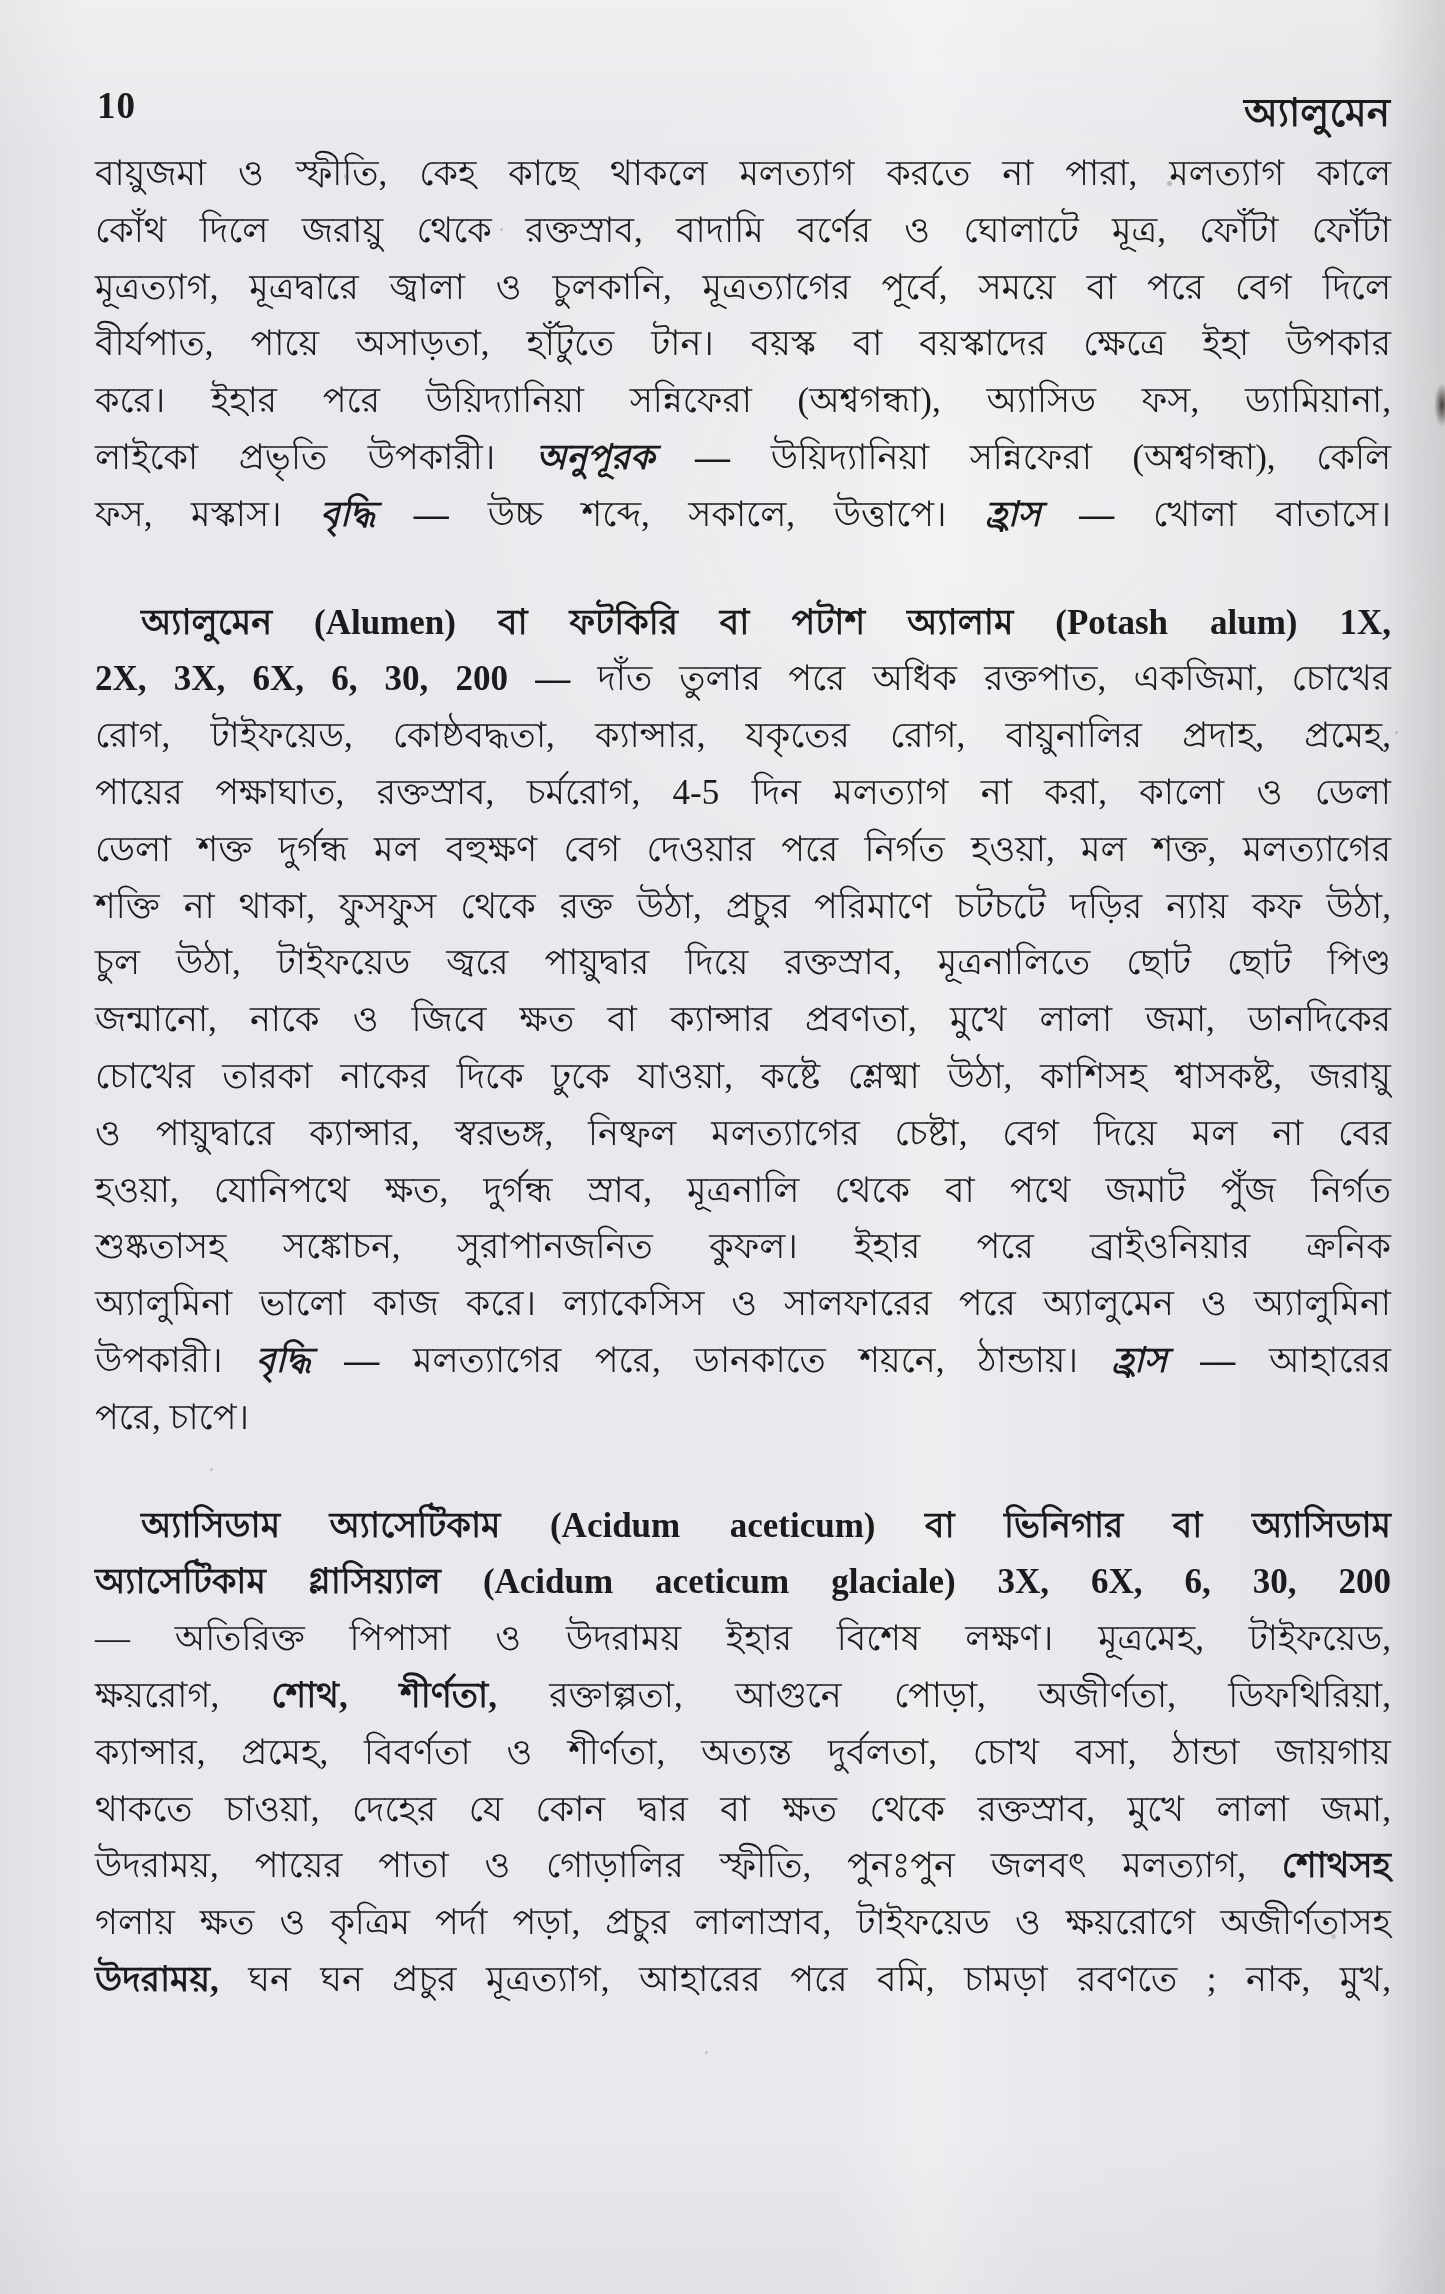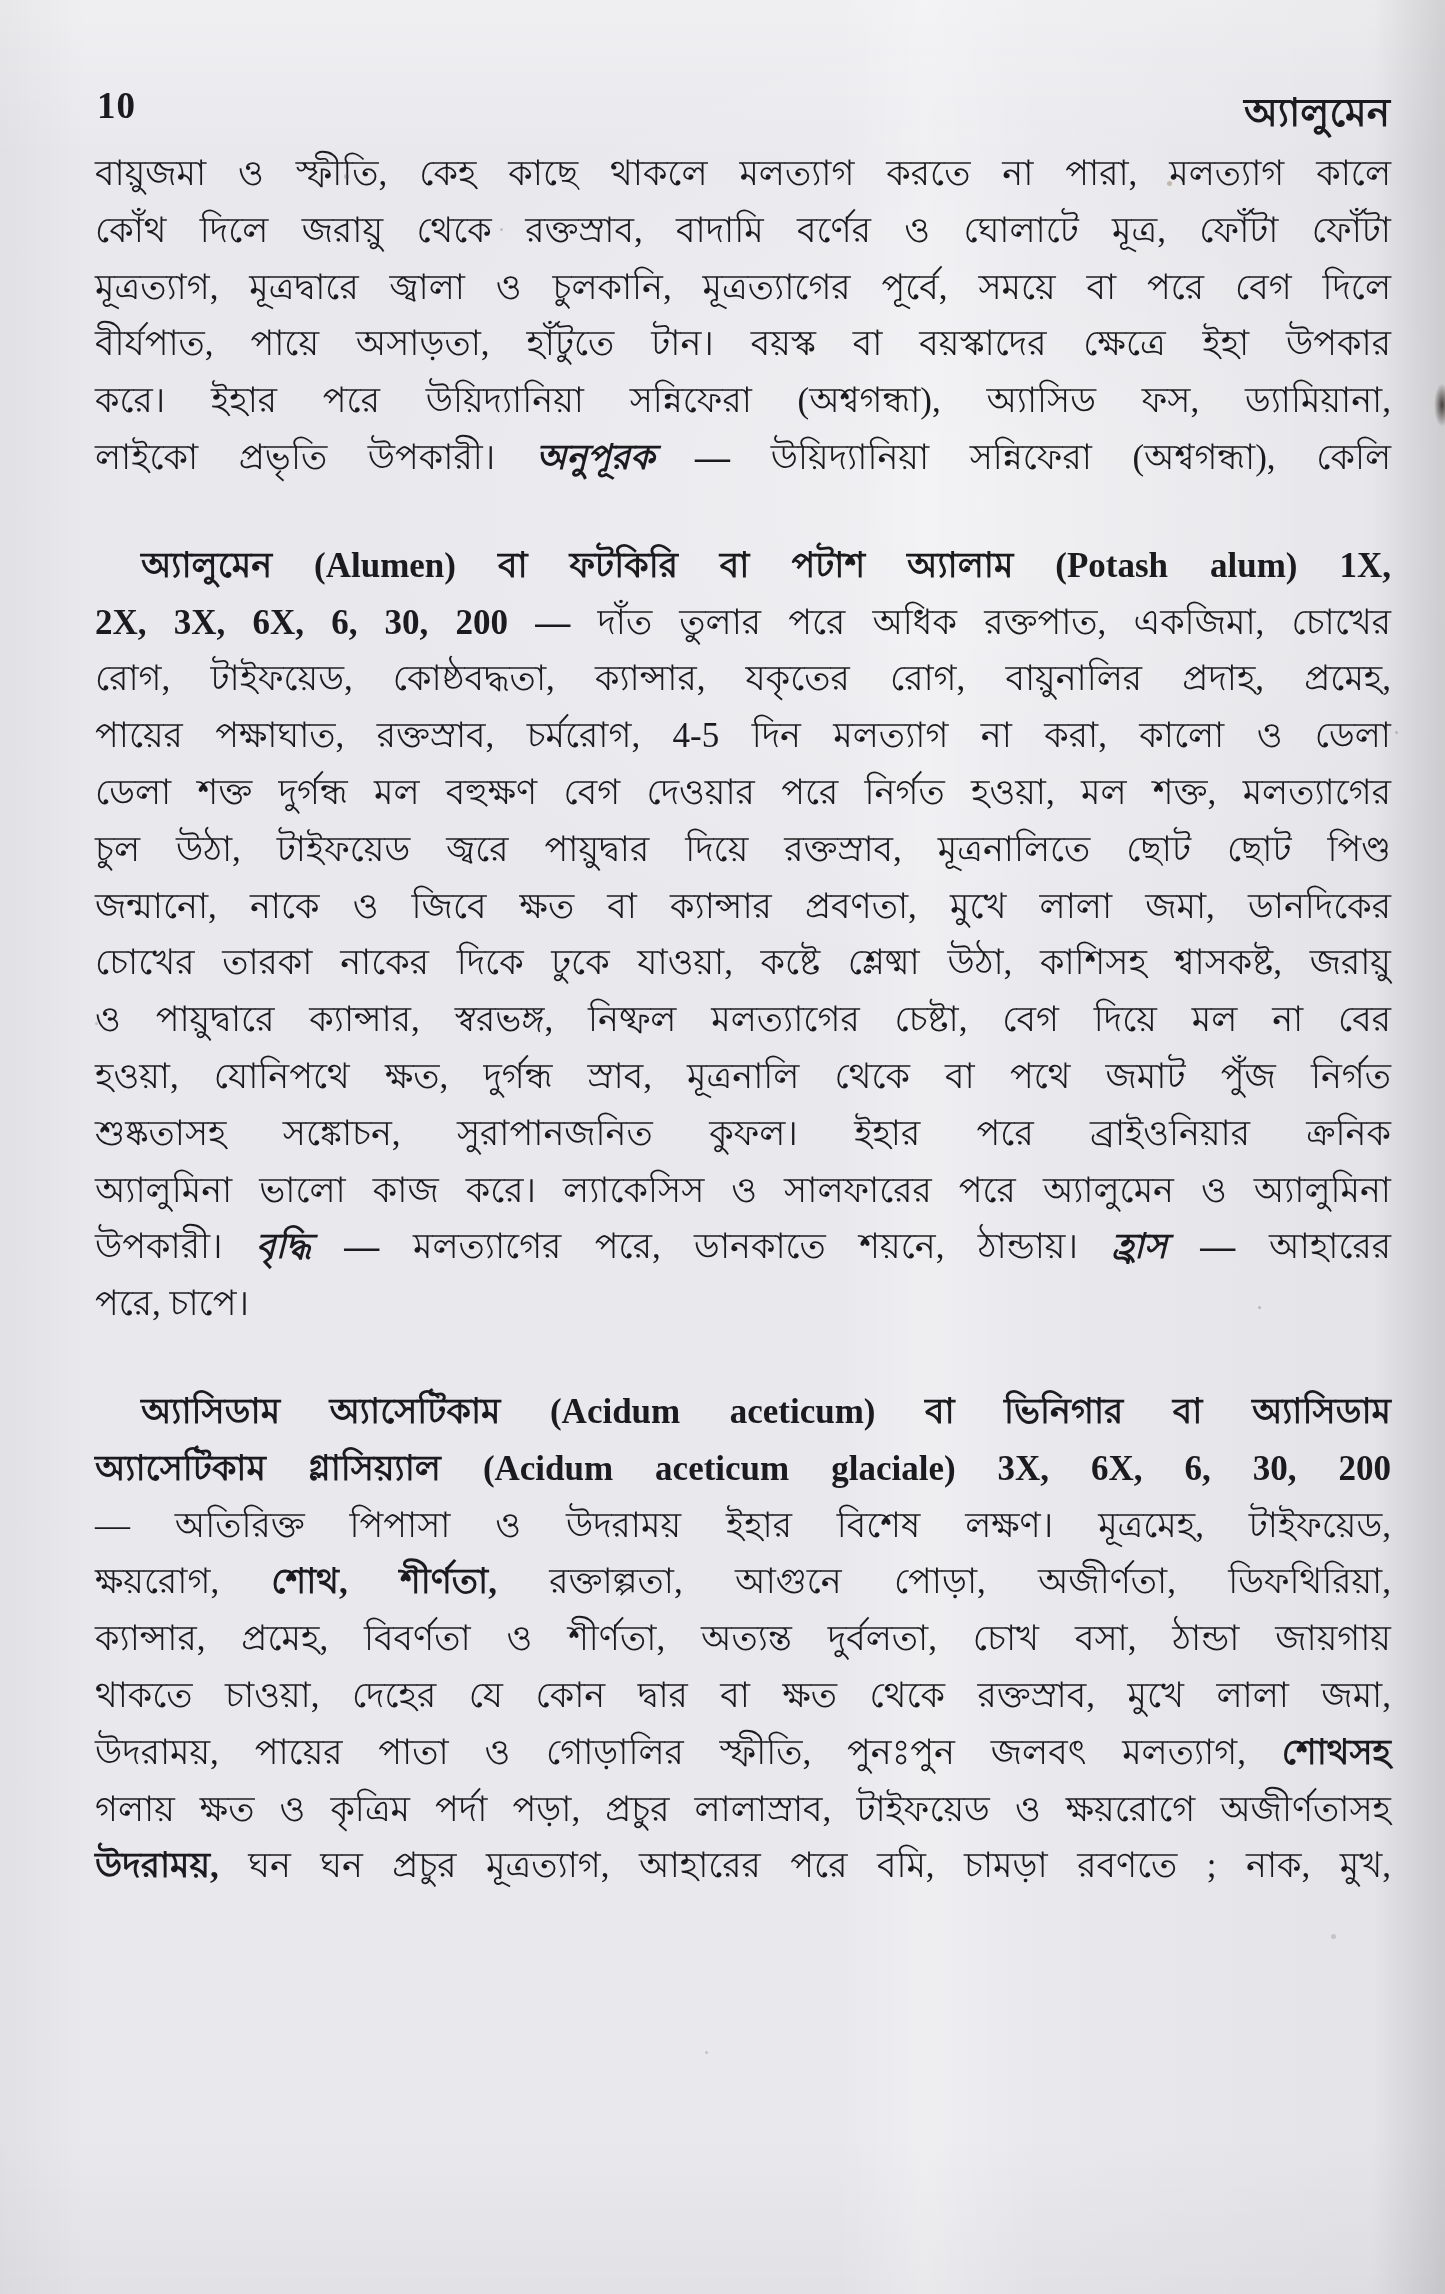--- a/index.html
+++ b/index.html
@@ -54,27 +54,29 @@
     <span class="page-title">অ্যালুমেন</span>
   </div>
   <div class="content" id="content">
       <div class="para">
         <div class="line"><span class="r">বায়ুজমা ও স্ফীতি, কেহ কাছে থাকলে মলত্যাগ করতে না পারা, মলত্যাগ কালে</span></div>
         <div class="line"><span class="r">কোঁথ দিলে জরায়ু থেকে রক্তস্রাব, বাদামি বর্ণের ও ঘোলাটে মূত্র, ফোঁটা ফোঁটা</span></div>
         <div class="line"><span class="r">মূত্রত্যাগ, মূত্রদ্বারে জ্বালা ও চুলকানি, মূত্রত্যাগের পূর্বে, সময়ে বা পরে বেগ দিলে</span></div>
         <div class="line"><span class="r">বীর্যপাত, পায়ে অসাড়তা, হাঁটুতে টান। বয়স্ক বা বয়স্কাদের ক্ষেত্রে ইহা উপকার</span></div>
         <div class="line"><span class="r">করে। ইহার পরে উয়িদ্যানিয়া সন্নিফেরা (অশ্বগন্ধা), অ্যাসিড ফস, ড্যামিয়ানা,</span></div>
         <div class="line"><span class="r">লাইকো প্রভৃতি উপকারী। </span><span class="bi">অনুপূরক — </span><span class="r">উয়িদ্যানিয়া সন্নিফেরা (অশ্বগন্ধা), কেলি</span></div>
+        <div class="line"><span class="r">ফস, মস্কাস। </span><span class="bi">বৃদ্ধি — </span><span class="r">উচ্চ শব্দে, সকালে, উত্তাপে। </span><span class="bi">হ্রাস — </span><span class="r">খোলা বাতাসে।</span></div>
       </div>
       <div class="para">
         <div class="line indent"><span class="b">অ্যালুমেন (Alumen) বা ফটকিরি বা পটাশ অ্যালাম (Potash alum) 1X,</span></div>
         <div class="line"><span class="b">2X, 3X, 6X, 6, 30, 200 — </span><span class="r">দাঁত তুলার পরে অধিক রক্তপাত, একজিমা, চোখের</span></div>
         <div class="line"><span class="r">রোগ, টাইফয়েড, কোষ্ঠবদ্ধতা, ক্যান্সার, যকৃতের রোগ, বায়ুনালির প্রদাহ, প্রমেহ,</span></div>
         <div class="line"><span class="r">পায়ের পক্ষাঘাত, রক্তস্রাব, চর্মরোগ, 4-5 দিন মলত্যাগ না করা, কালো ও ডেলা</span></div>
         <div class="line"><span class="r">ডেলা শক্ত দুর্গন্ধ মল বহুক্ষণ বেগ দেওয়ার পরে নির্গত হওয়া, মল শক্ত, মলত্যাগের</span></div>
+        <div class="line"><span class="r">শক্তি না থাকা, ফুসফুস থেকে রক্ত উঠা, প্রচুর পরিমাণে চটচটে দড়ির ন্যায় কফ উঠা,</span></div>
         <div class="line"><span class="r">চুল উঠা, টাইফয়েড জ্বরে পায়ুদ্বার দিয়ে রক্তস্রাব, মূত্রনালিতে ছোট ছোট পিণ্ড</span></div>
         <div class="line"><span class="r">জন্মানো, নাকে ও জিবে ক্ষত বা ক্যান্সার প্রবণতা, মুখে লালা জমা, ডানদিকের</span></div>
         <div class="line"><span class="r">চোখের তারকা নাকের দিকে ঢুকে যাওয়া, কষ্টে শ্লেষ্মা উঠা, কাশিসহ শ্বাসকষ্ট, জরায়ু</span></div>
         <div class="line"><span class="r">ও পায়ুদ্বারে ক্যান্সার, স্বরভঙ্গ, নিষ্ফল মলত্যাগের চেষ্টা, বেগ দিয়ে মল না বের</span></div>
         <div class="line"><span class="r">হওয়া, যোনিপথে ক্ষত, দুর্গন্ধ স্রাব, মূত্রনালি থেকে বা পথে জমাট পুঁজ নির্গত</span></div>
         <div class="line"><span class="r">শুষ্কতাসহ সঙ্কোচন, সুরাপানজনিত কুফল। ইহার পরে ব্রাইওনিয়ার ক্রনিক</span></div>
         <div class="line"><span class="r">অ্যালুমিনা ভালো কাজ করে। ল্যাকেসিস ও সালফারের পরে অ্যালুমেন ও অ্যালুমিনা</span></div>
         <div class="line"><span class="r">উপকারী। </span><span class="bi">বৃদ্ধি — </span><span class="r">মলত্যাগের পরে, ডানকাতে শয়নে, ঠান্ডায়। </span><span class="bi">হ্রাস — </span><span class="r">আহারের</span></div>
         <div class="line no-just"><span class="r">পরে, চাপে।</span></div>
       </div>

